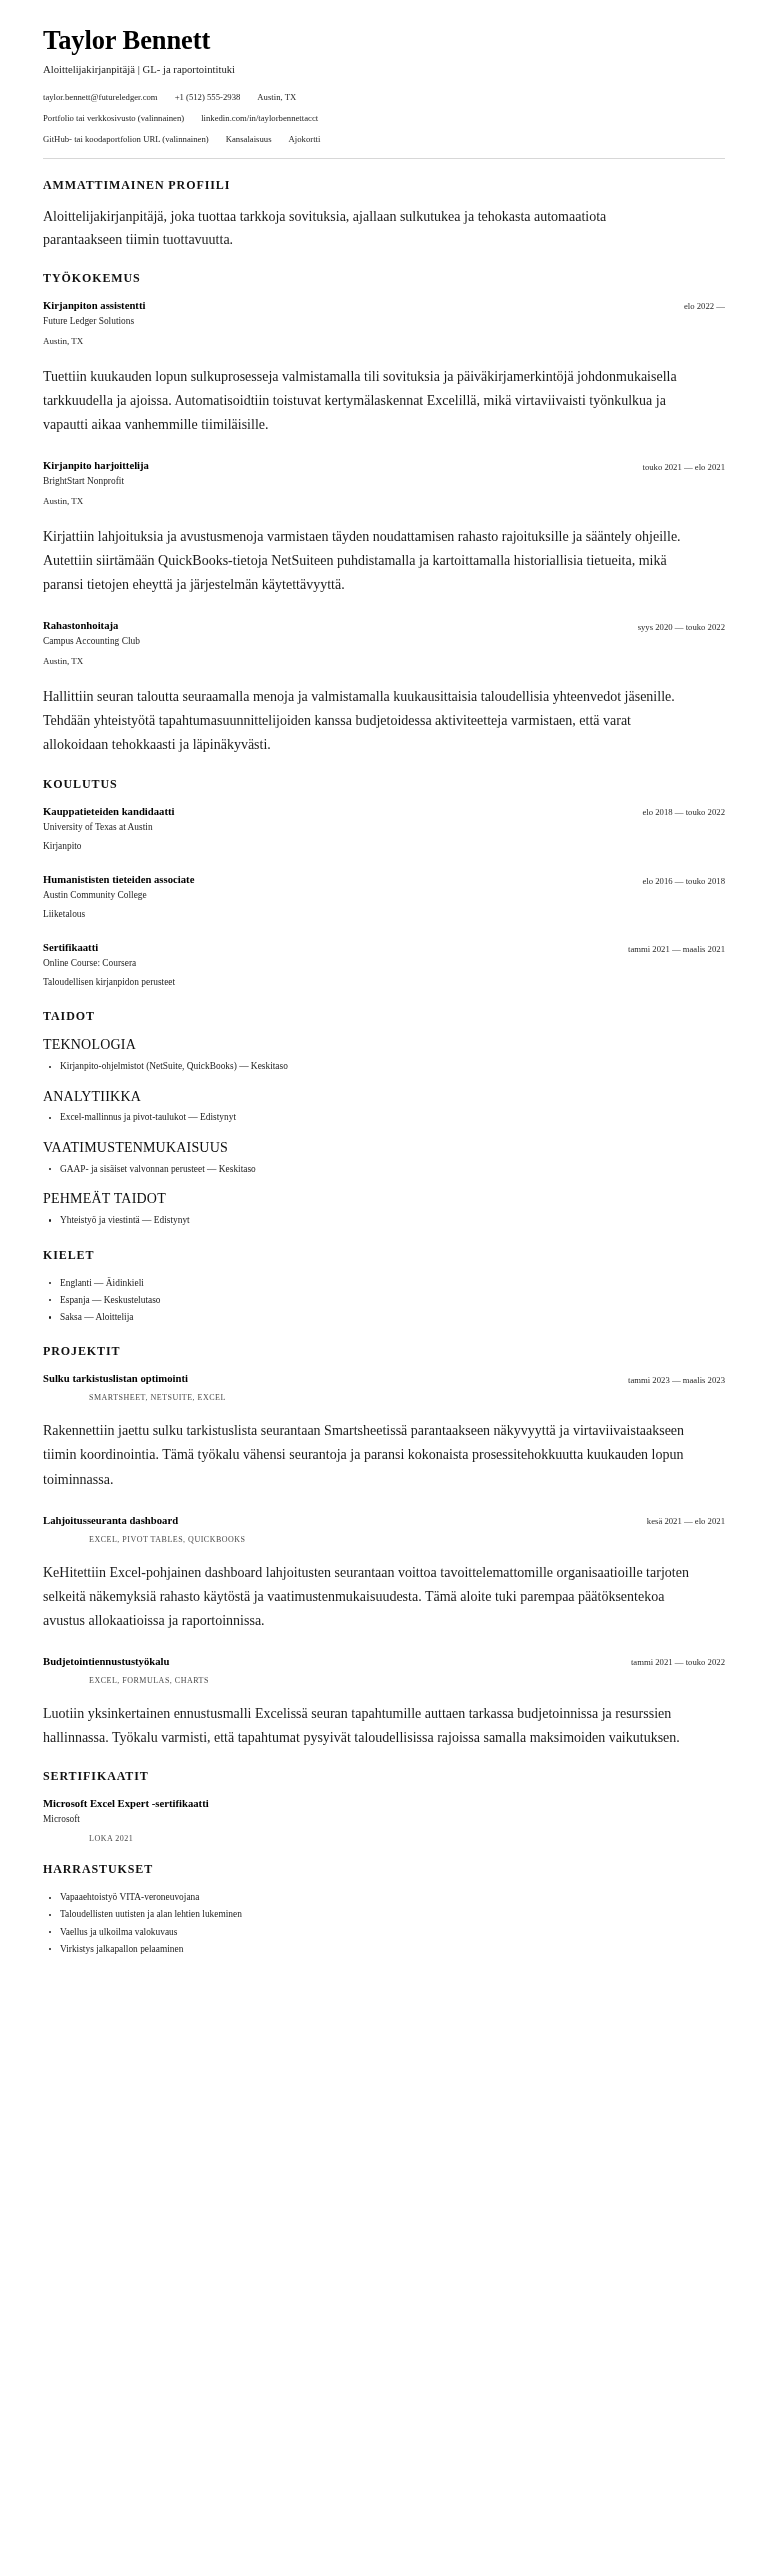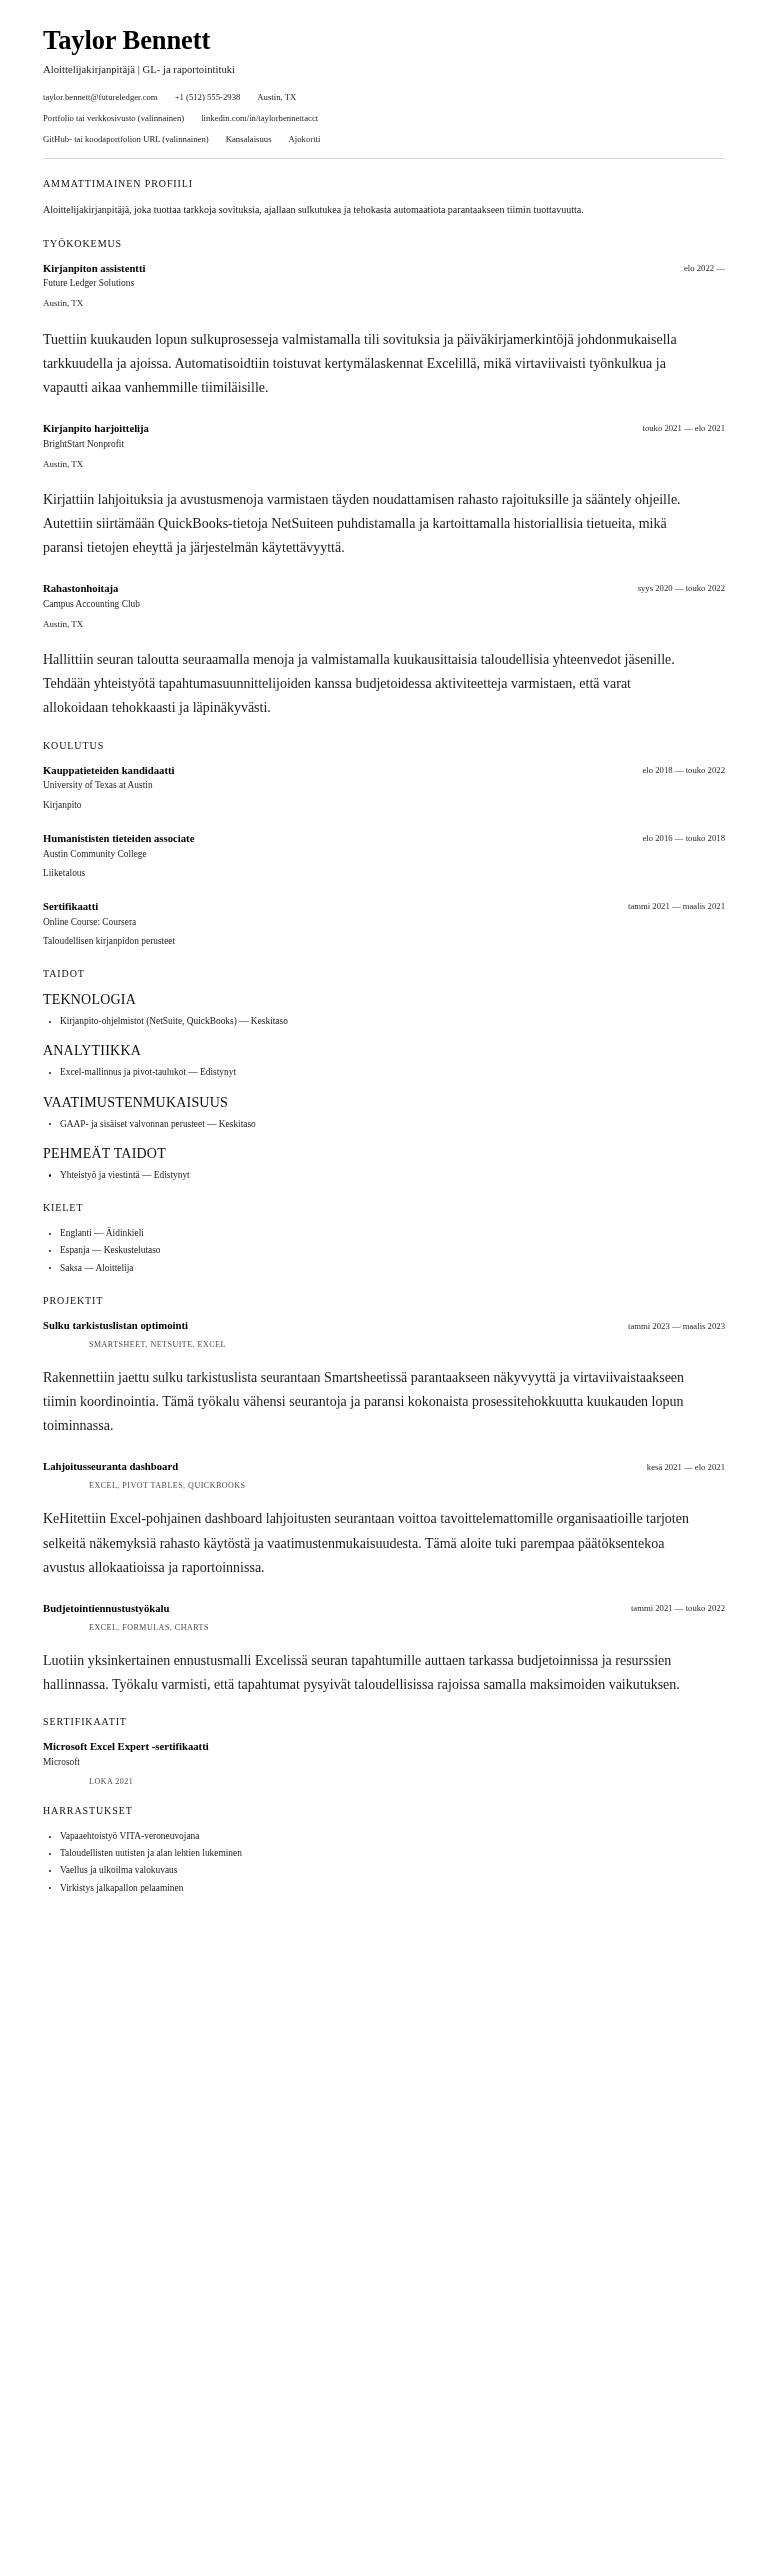--- a/index.html
+++ b/index.html
@@ -48,42 +48,42 @@
   .rule {
     border: 0;
     border-top: 0.6px solid #d7d7d7;
     margin: 11.6px 0 0 0;
     height: 0;
   }
 
   
   .section { margin-top: 19.4px; }
   .section-title {
-    font-size: 10px;
-    font-weight: 400;
+    font-size: 12px;
+    font-weight: 700;
     letter-spacing: 0.9px;
     text-transform: uppercase;
     color: #111111;
     margin: 0 0 13px 0;
   }
   .summary-text {
-    font-size: 10px;
+    font-size: 14px;
     line-height: 1.62;
     margin: 0;
     color: #1b1b1b;
     max-width: 621px;
   }
 
   
   .entry { margin-bottom: 22px; }
   .entry:last-child { margin-bottom: 0; }
   .entry-head {
     display: flex;
     justify-content: space-between;
-    align-items: center;
+    align-items: flex-end;
     gap: 15.5px;
   }
   .entry-title {
     font-size: 10.7px;
     font-weight: 700;
     color: #000000;
     margin: 0;
     line-height: 1.3;
   }
   .entry-date {

